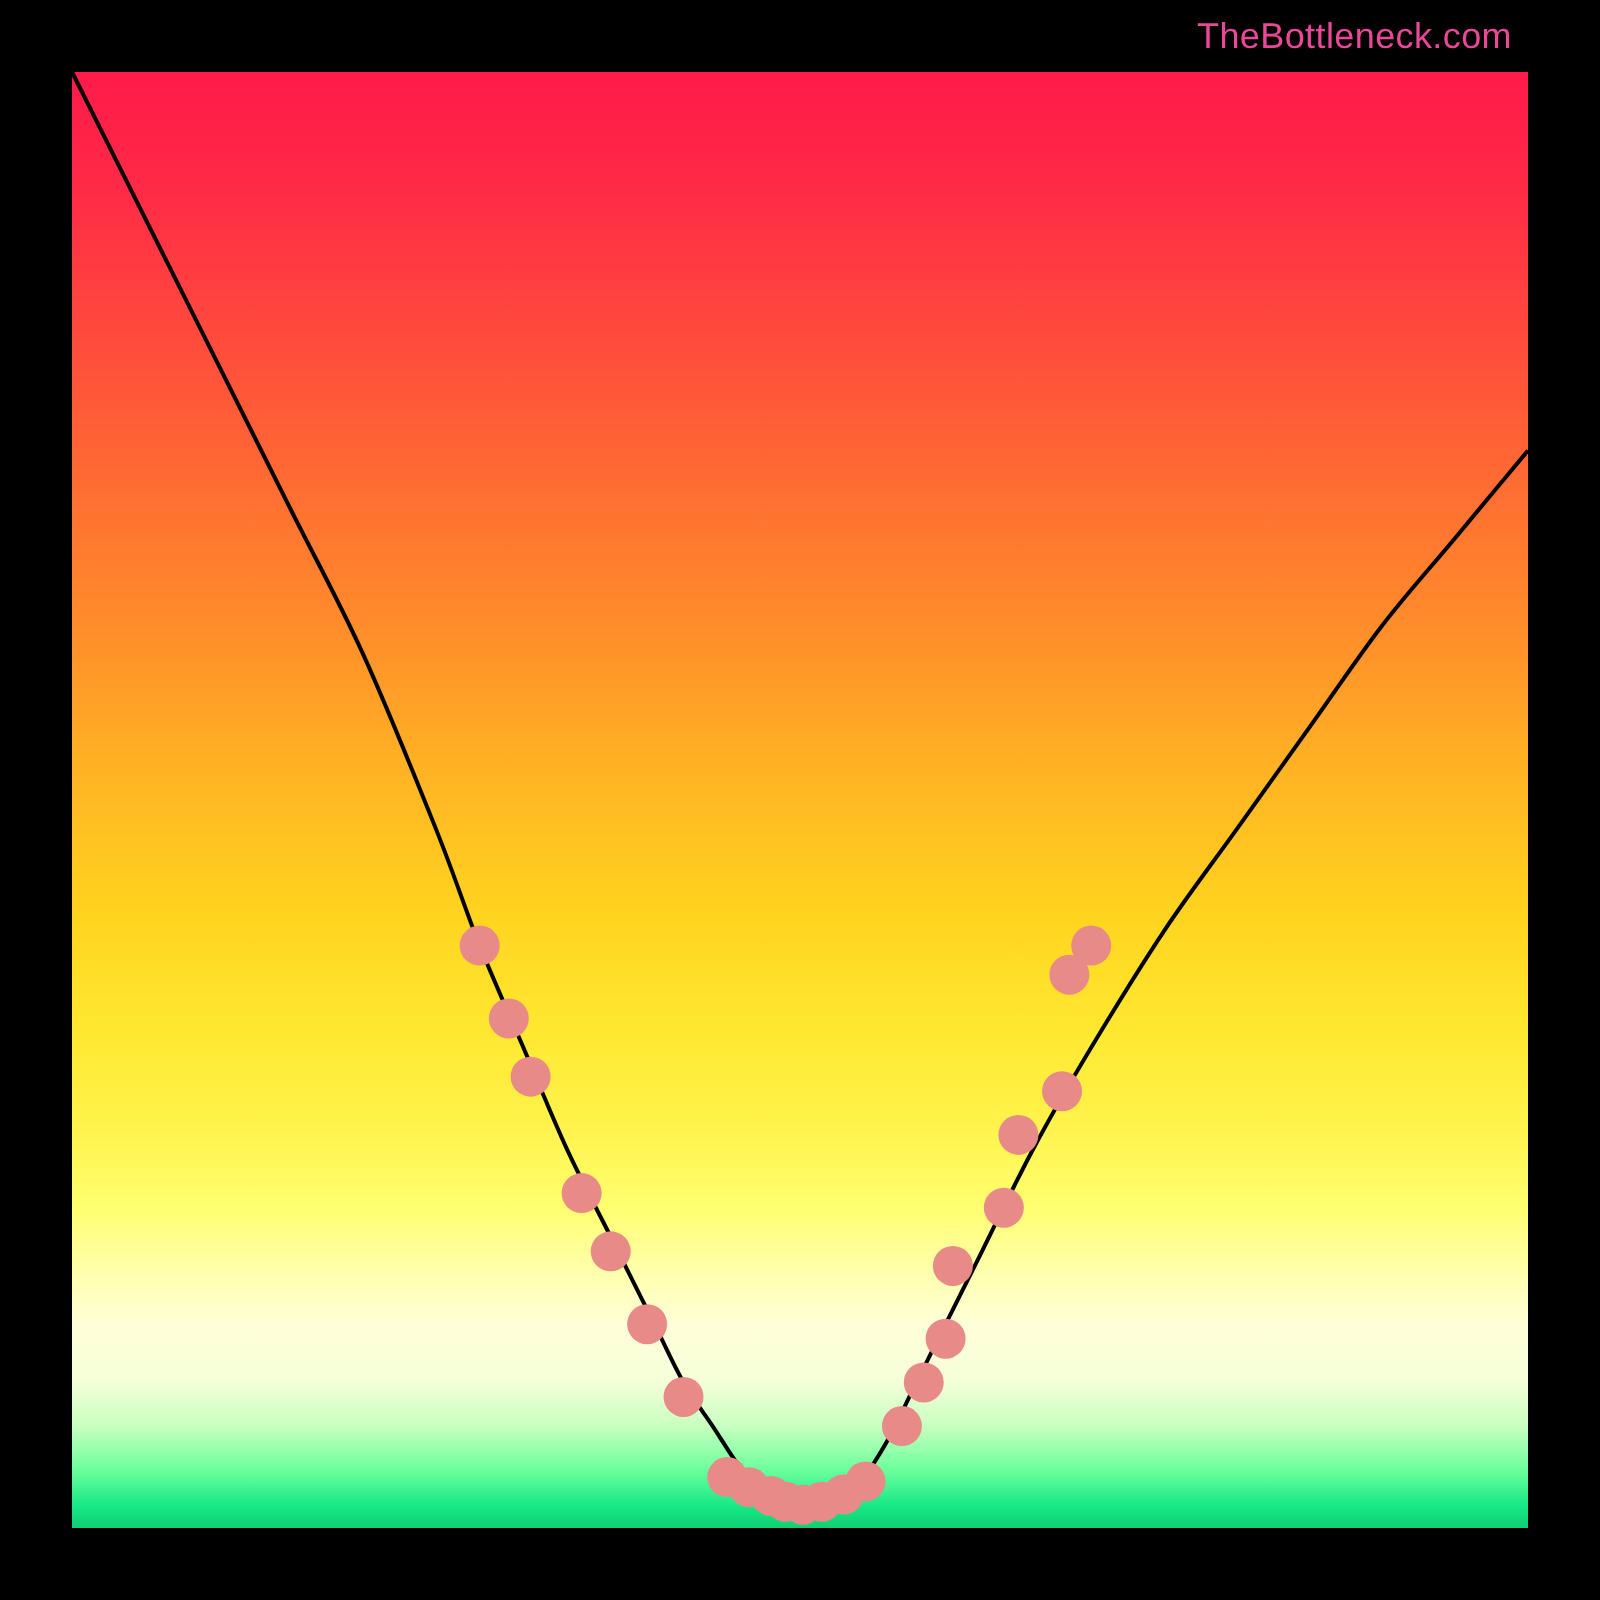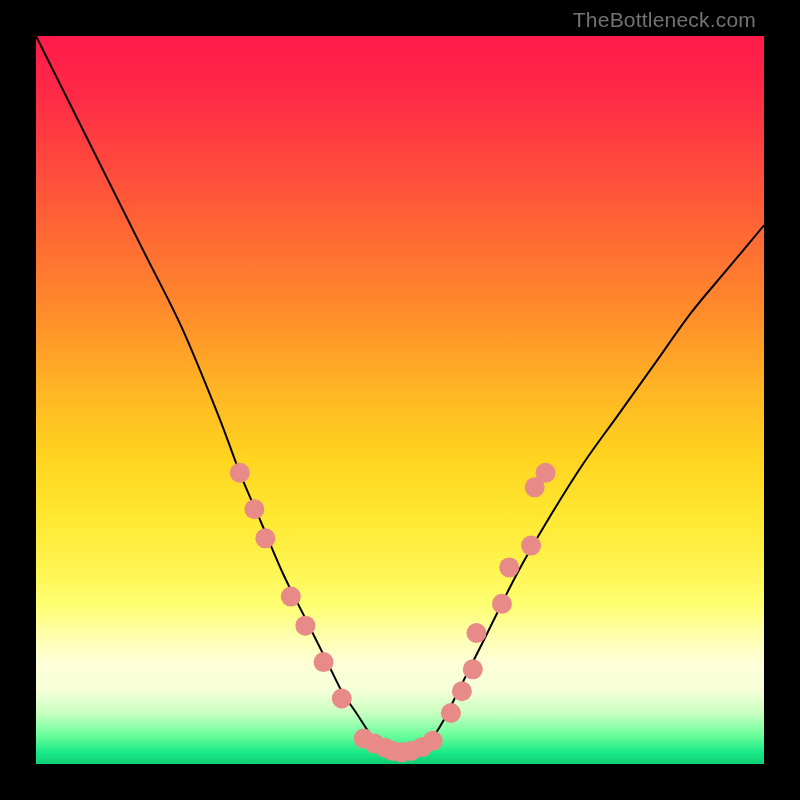--- a/index.html
+++ b/index.html
@@ -15,21 +15,21 @@
     #ffe831 66%,
     #fff24a 72%,
     #ffff70 78%,
     #ffffa8 82%,
     #ffffd8 86%,
     #f4ffd8 90%,
     #c8ffc0 93%,
     #6cff9c 96%,
     #17e886 98.5%,
     #0fcf74 100%)}
-  .watermark{position:absolute;right:44px;top:8px;color:#737373;font-size:21px;letter-spacing:.2px}
+  .watermark{position:absolute;right:44px;top:8px;color:#ec4899;font-size:18px;letter-spacing:.2px}
   svg.curve{position:absolute;left:36px;top:36px;width:728px;height:728px;overflow:visible}
   .marker{fill:#e88a87}
   .curve-path{fill:none;stroke:#000;stroke-width:2}
 </style>
 </head>
 <body>
 
 <div class="watermark">TheBottleneck.com</div>
 
 <div class="frame">

